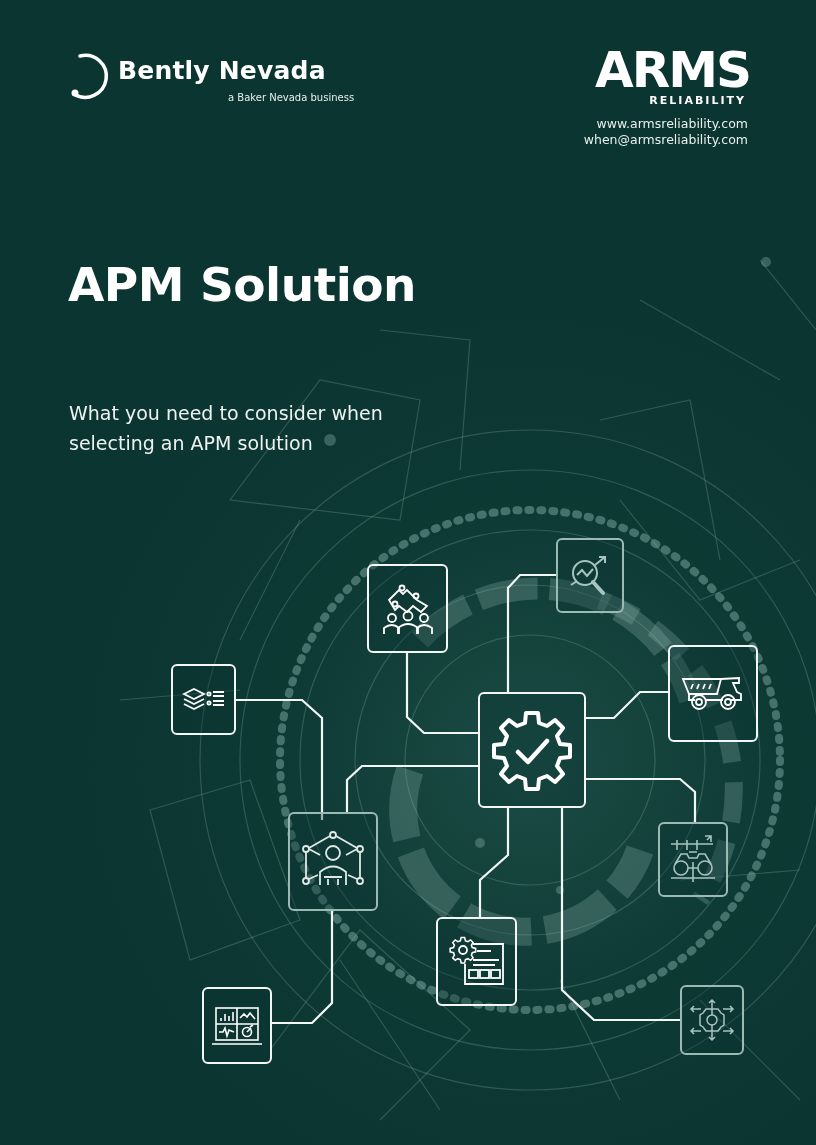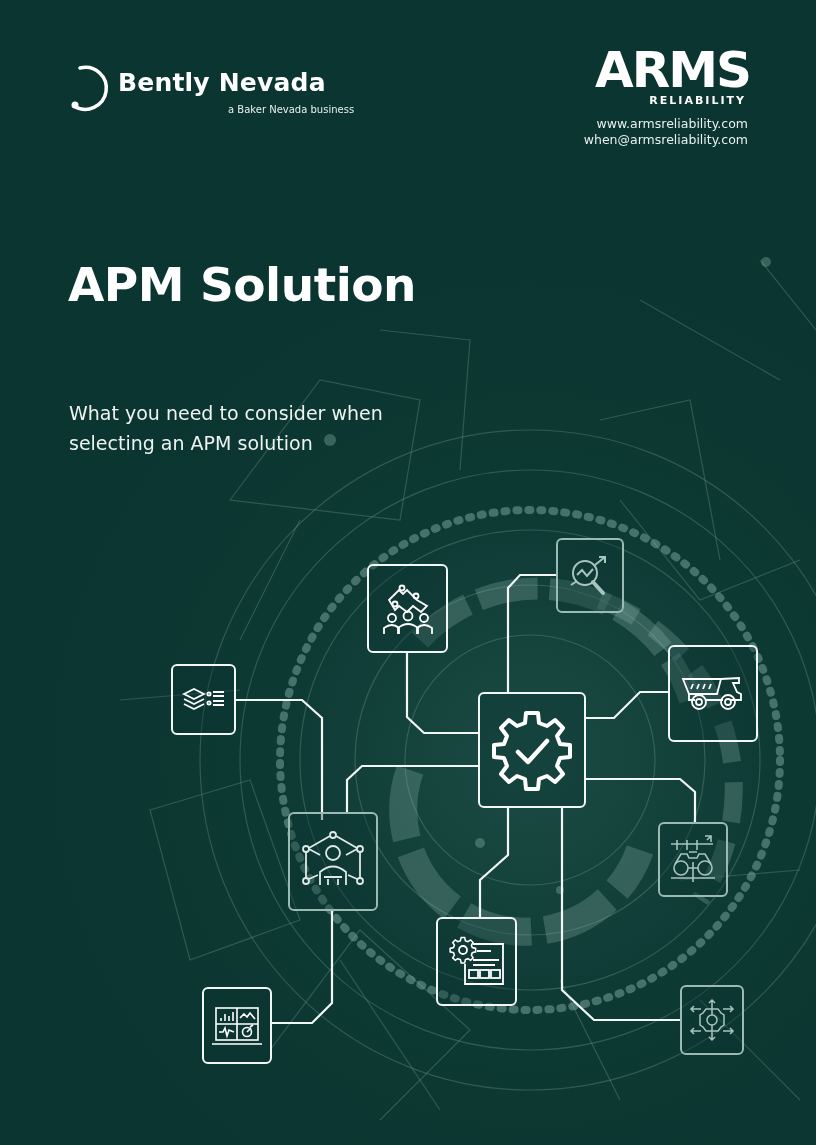--- a/index.html
+++ b/index.html
@@ -10,21 +10,21 @@
       position: relative;
       color: #ffffff;
     }
     .page {
       position: absolute; inset: 0;
       background:
         radial-gradient(circle at 530px 760px, rgba(40,95,85,0.55) 0px, rgba(20,70,62,0.25) 260px, rgba(11,53,48,0) 480px),
         #0b3530;
     }
     .bg-art { position: absolute; left: 0; top: 0; width: 816px; height: 1145px; }
-    .logo-bn { position: absolute; left: 66px; top: 48px; width: 290px; height: 62px; margin-top: 12px; }
+    .logo-bn { position: absolute; left: 66px; top: 48px; width: 290px; height: 62px; }
     .bn-mark { position: absolute; left: 0; top: 2px; }
     .bn-name {
       position: absolute; left: 52px; top: 8px;
       font-family: "DejaVu Sans", sans-serif; font-weight: bold;
       font-size: 25px; letter-spacing: 0.2px; color: #fff; white-space: nowrap;
     }
     .bn-sub {
       position: absolute; left: 162px; top: 44px;
       font-family: "DejaVu Sans", sans-serif; font-size: 10px; color: #e8efee; white-space: nowrap;
     }

